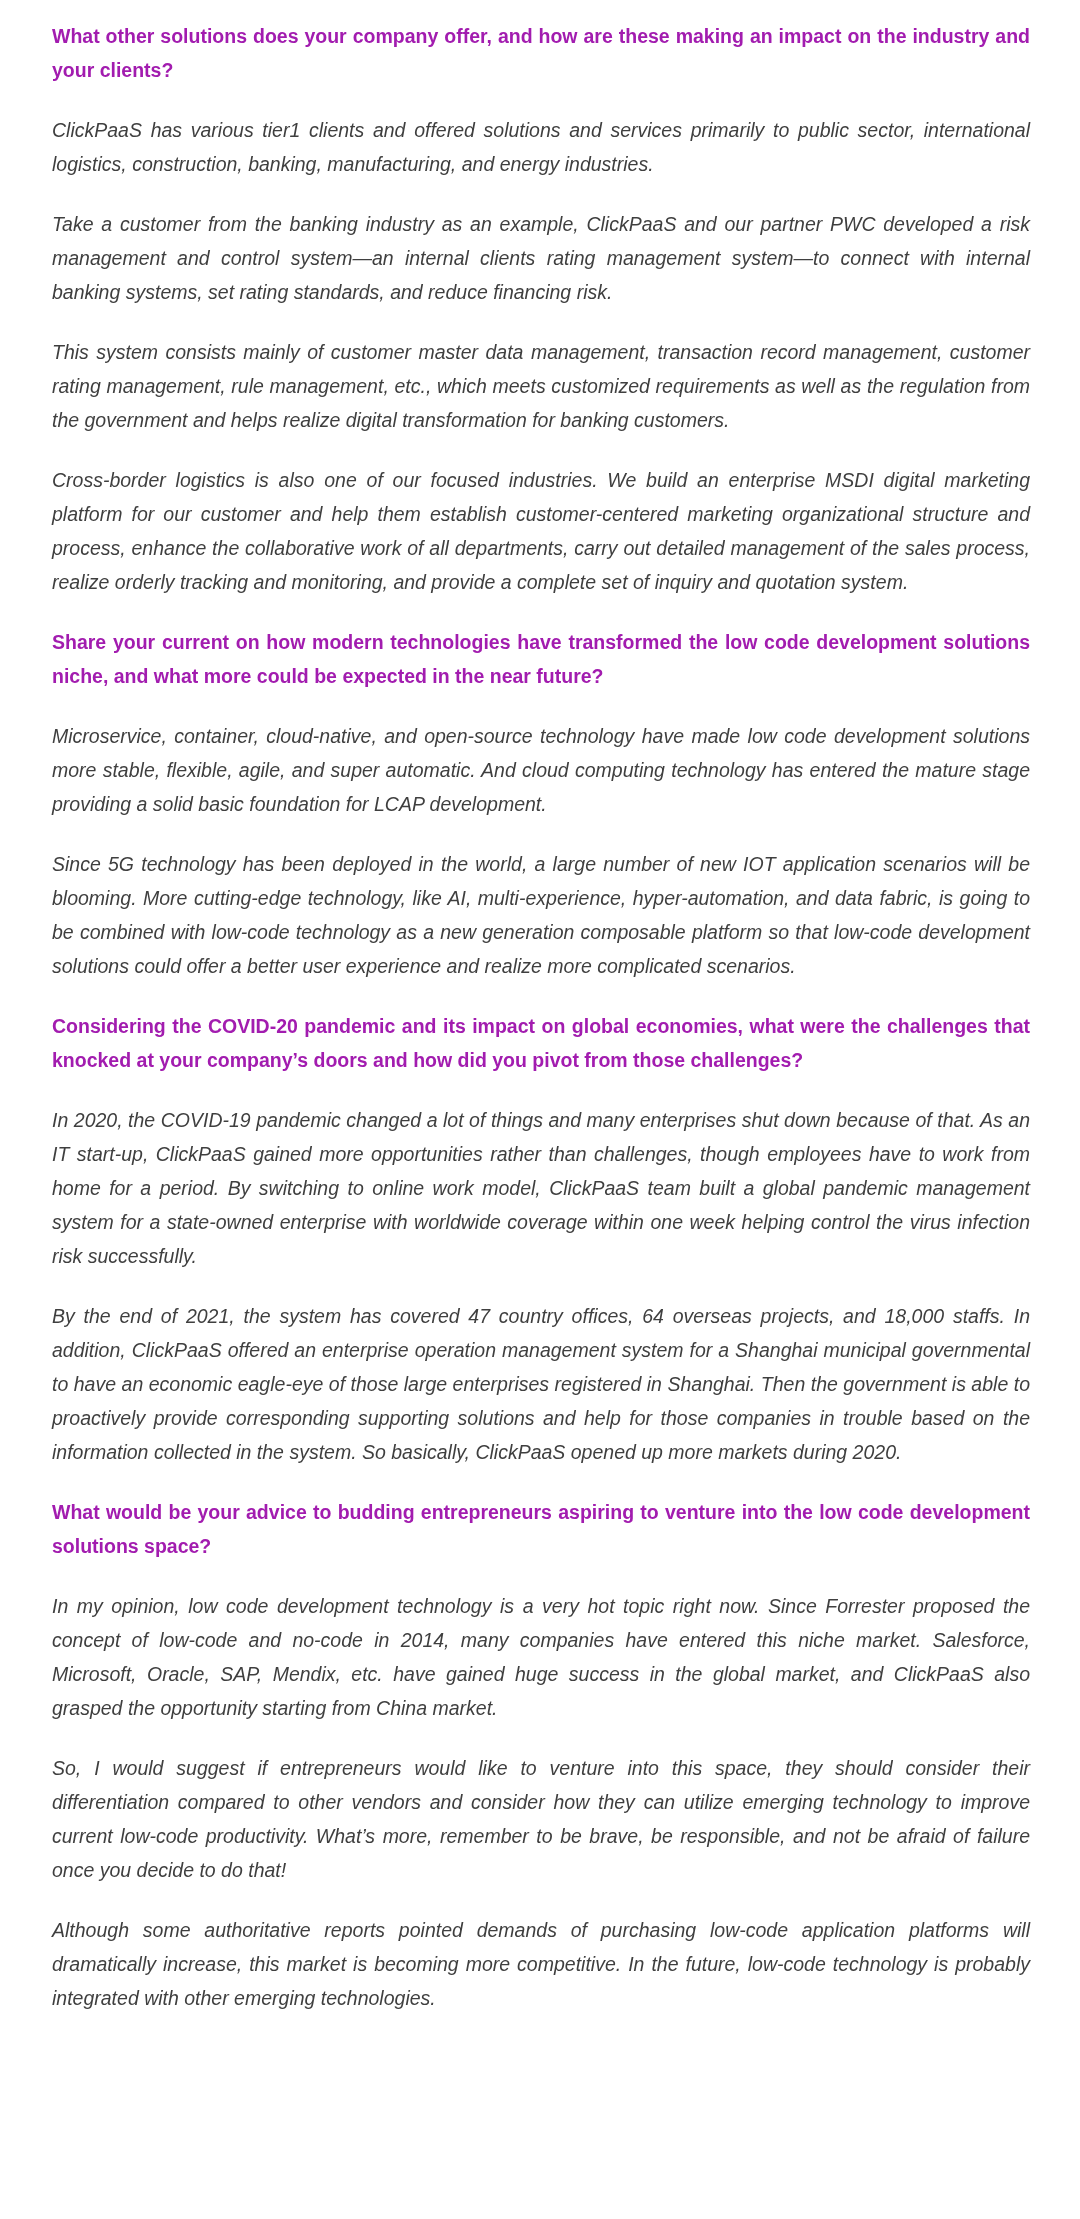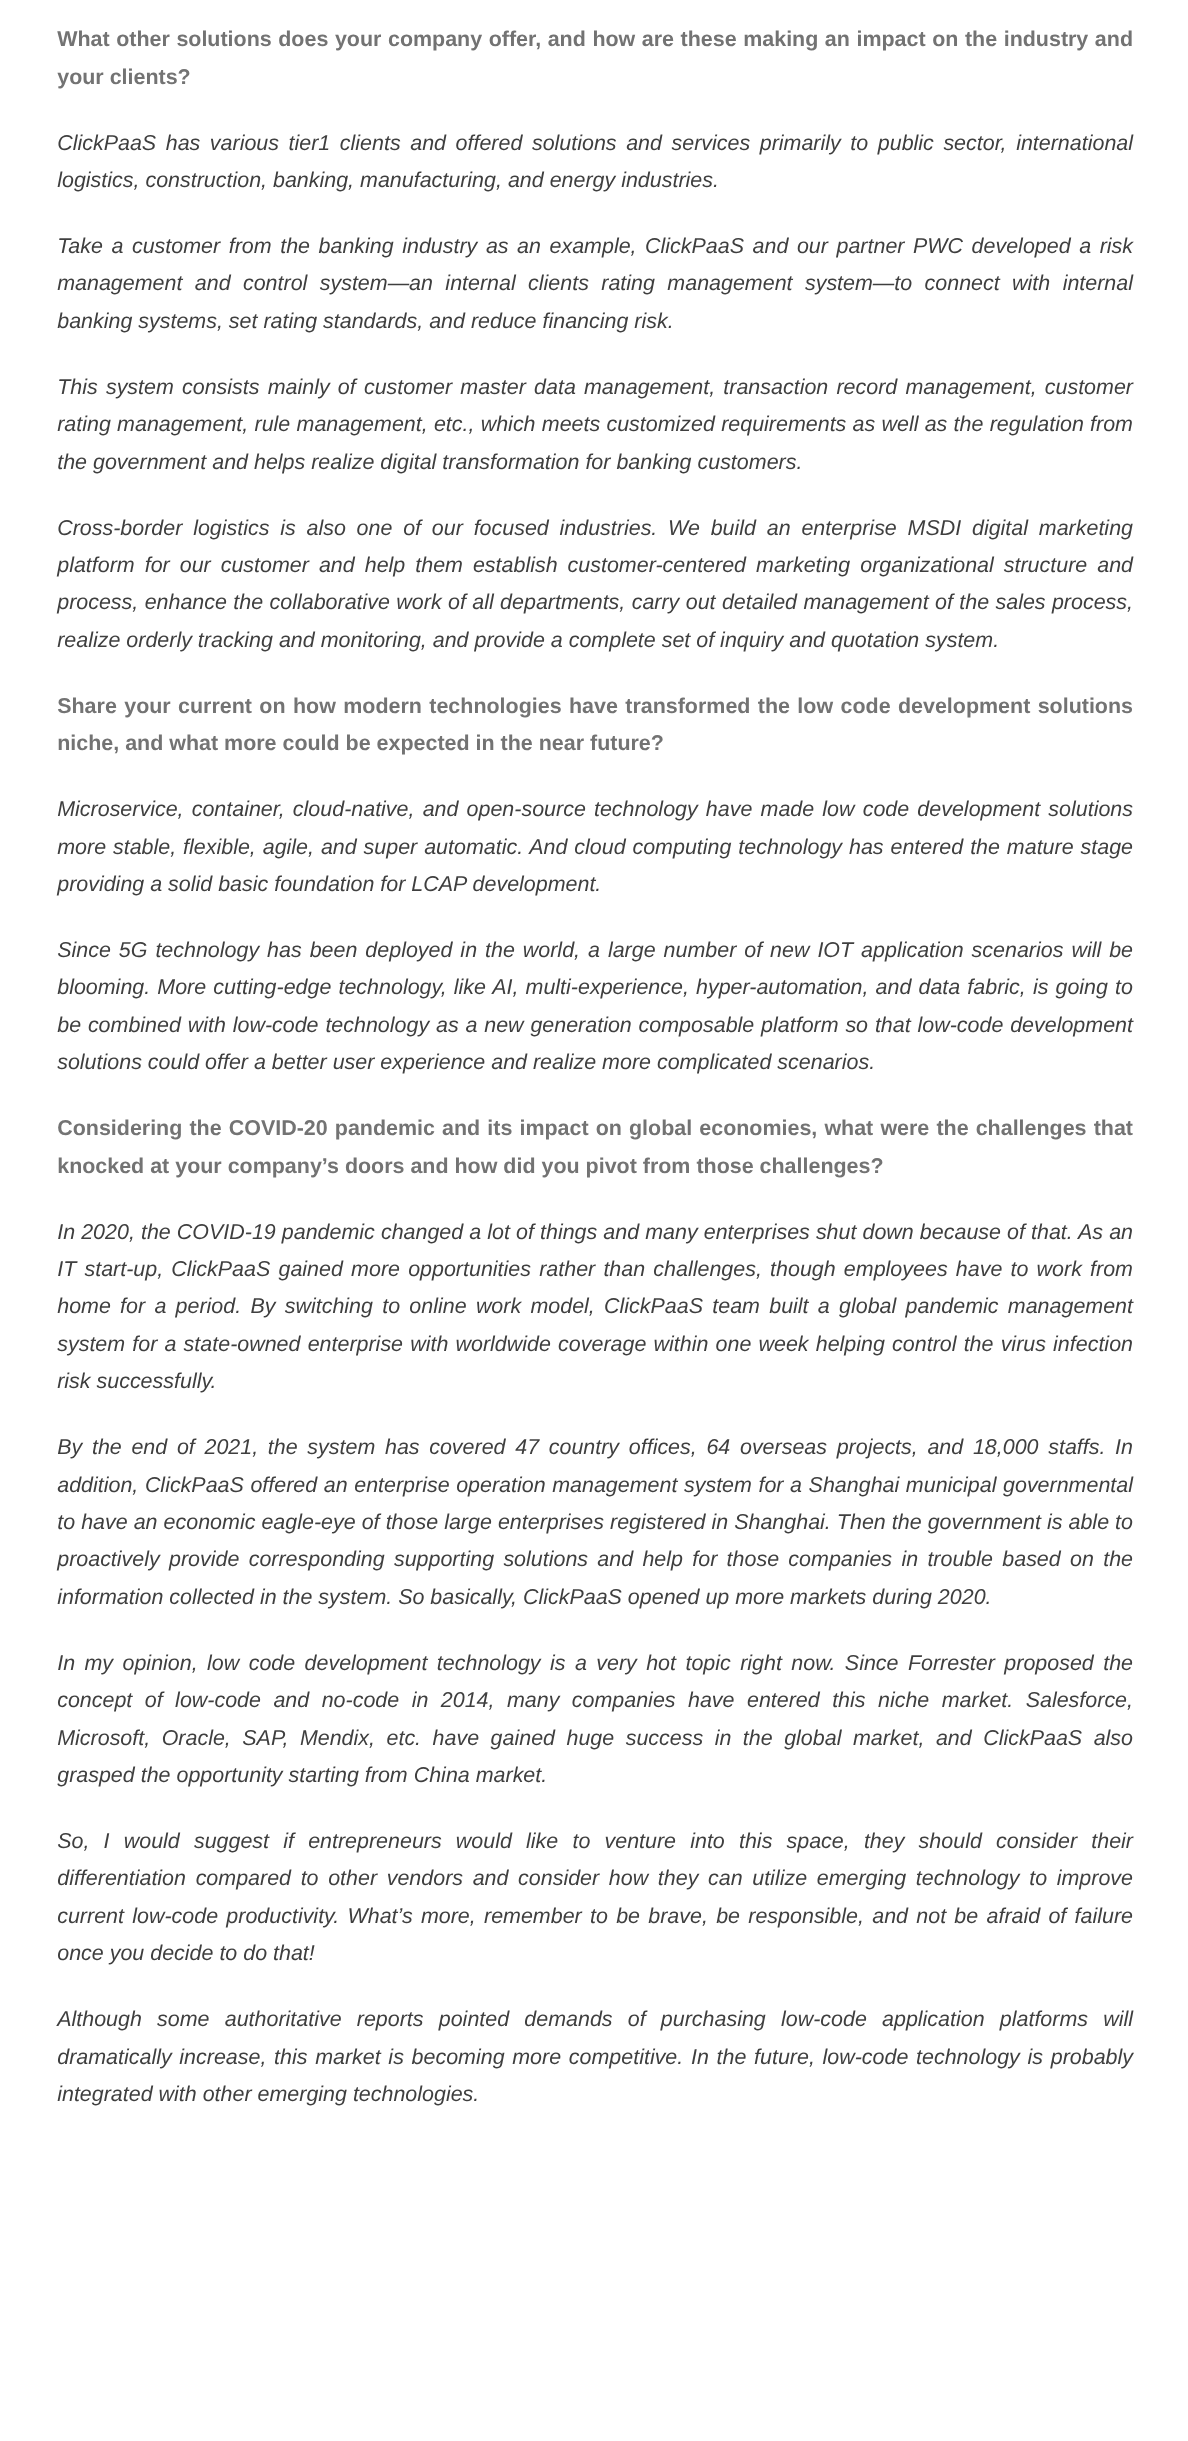--- a/index.html
+++ b/index.html
@@ -19,21 +19,21 @@
     font-size: 19.5px;
     line-height: 34px;
     color: #3f3f3f;
     text-align: justify;
     text-justify: inter-word;
   }
   .question {
     font-size: 19.5px;
     line-height: 34px;
     font-weight: bold;
-    color: #737373;
+    color: #a21caf;
     margin: 0 0 26px 0;
     text-align: justify;
   }
   .answer {
     margin: 0 0 26px 0;
     font-style: italic;
   }
   .block:last-child {
     margin-bottom: 0;
   }
@@ -46,16 +46,17 @@
   <p class="answer block">ClickPaaS has various tier1 clients and offered solutions and services primarily to public sector, international logistics, construction, banking, manufacturing, and energy industries.</p>
   <p class="answer block">Take a customer from the banking industry as an example, ClickPaaS and our partner PWC developed a risk management and control system—an internal clients rating management system—to connect with internal banking systems, set rating standards, and reduce financing risk.</p>
   <p class="answer block">This system consists mainly of customer master data management, transaction record management, customer rating management, rule management, etc., which meets customized requirements as well as the regulation from the government and helps realize digital transformation for banking customers.</p>
   <p class="answer block">Cross-border logistics is also one of our focused industries. We build an enterprise MSDI digital marketing platform for our customer and help them establish customer-centered marketing organizational structure and process, enhance the collaborative work of all departments, carry out detailed management of the sales process, realize orderly tracking and monitoring, and provide a complete set of inquiry and quotation system.</p>
   <h2 class="question block">Share your current on how modern technologies have transformed the low code development solutions niche, and what more could be expected in the near future?</h2>
   <p class="answer block">Microservice, container, cloud-native, and open-source technology have made low code development solutions more stable, flexible, agile, and super automatic. And cloud computing technology has entered the mature stage providing a solid basic foundation for LCAP development.</p>
   <p class="answer block">Since 5G technology has been deployed in the world, a large number of new IOT application scenarios will be blooming. More cutting-edge technology, like AI, multi-experience, hyper-automation, and data fabric, is going to be combined with low-code technology as a new generation composable platform so that low-code development solutions could offer a better user experience and realize more complicated scenarios.</p>
   <h2 class="question block">Considering the COVID-20 pandemic and its impact on global economies, what were the challenges that knocked at your company’s doors and how did you pivot from those challenges?</h2>
   <p class="answer block">In 2020, the COVID-19 pandemic changed a lot of things and many enterprises shut down because of that. As an IT start-up, ClickPaaS gained more opportunities rather than challenges, though employees have to work from home for a period. By switching to online work model, ClickPaaS team built a global pandemic management system for a state-owned enterprise with worldwide coverage within one week helping control the virus infection risk successfully.</p>
   <p class="answer block">By the end of 2021, the system has covered 47 country offices, 64 overseas projects, and 18,000 staffs. In addition, ClickPaaS offered an enterprise operation management system for a Shanghai municipal governmental to have an economic eagle-eye of those large enterprises registered in Shanghai. Then the government is able to proactively provide corresponding supporting solutions and help for those companies in trouble based on the information collected in the system. So basically, ClickPaaS opened up more markets during 2020.</p>
+  <h2 class="question block">What would be your advice to budding entrepreneurs aspiring to venture into the low code development solutions space?</h2>
   <p class="answer block">In my opinion, low code development technology is a very hot topic right now. Since Forrester proposed the concept of low-code and no-code in 2014, many companies have entered this niche market. Salesforce, Microsoft, Oracle, SAP, Mendix, etc. have gained huge success in the global market, and ClickPaaS also grasped the opportunity starting from China market.</p>
   <p class="answer block">So, I would suggest if entrepreneurs would like to venture into this space, they should consider their differentiation compared to other vendors and consider how they can utilize emerging technology to improve current low-code productivity. What’s more, remember to be brave, be responsible, and not be afraid of failure once you decide to do that!</p>
   <p class="answer block">Although some authoritative reports pointed demands of purchasing low-code application platforms will dramatically increase, this market is becoming more competitive. In the future, low-code technology is probably integrated with other emerging technologies.</p>
 </div>
 
 </body></html>

